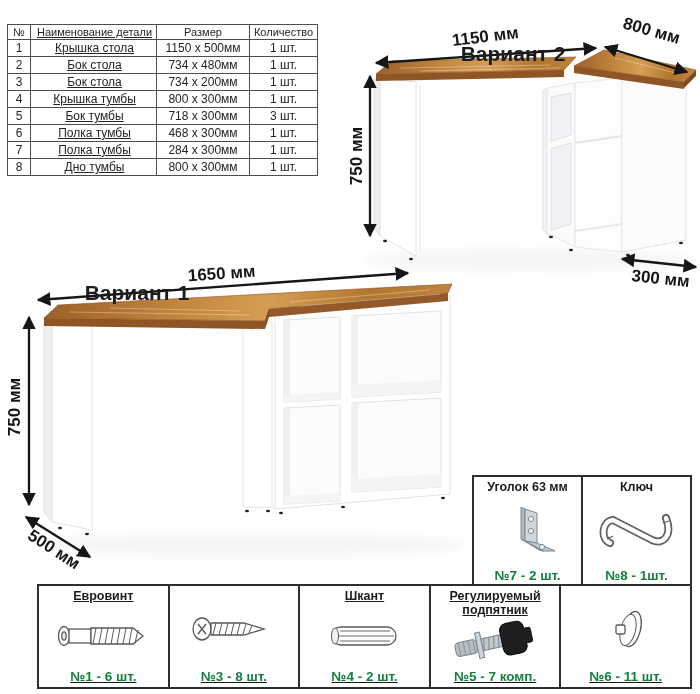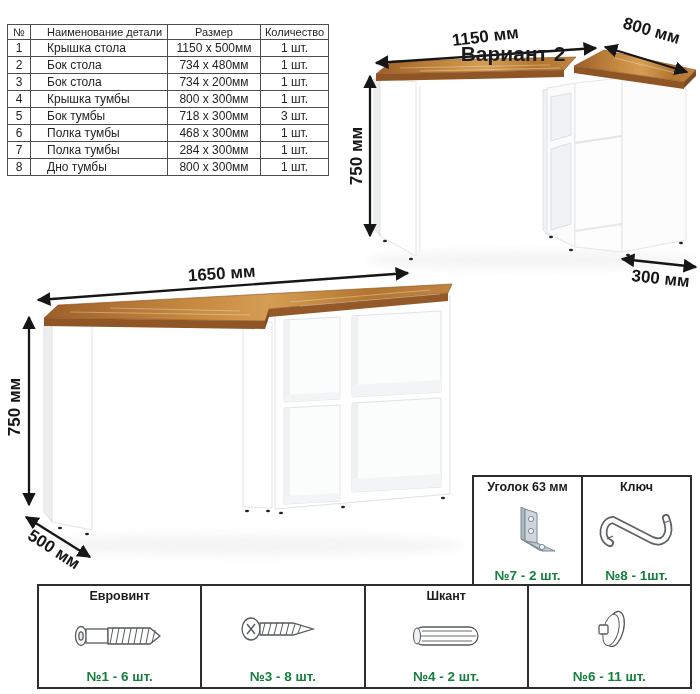--- a/index.html
+++ b/index.html
@@ -12,27 +12,27 @@
   .v2t{left:438px;top:2px;width:150px;}
   .v1t{left:72px;top:241px;width:130px;}
 
   
   .parts{position:absolute;left:7px;top:24px;border-collapse:collapse;background:#fff;
          font:12px "Liberation Sans",sans-serif;color:#242424;}
   .parts th,.parts td{border:1px solid #4d4d4d;padding:0 3px;white-space:nowrap;line-height:1;}
   .parts th{font-weight:normal;font-size:11px;height:14px;text-align:center;}
   .parts td{height:16px;}
   .parts .c0{width:16px;text-align:center;}
-  .parts .c1{width:117px;text-align:left;padding-left:16px;}
+  .parts .c1{width:117px;text-align:center;padding-left:5px;text-decoration:underline;}
   .parts .c2{width:86px;text-align:center;}
   .parts .c3{width:61px;text-align:center;}
 
   
   .hw-upper{position:absolute;left:472px;top:475px;width:220px;height:111px;display:flex;}
-  .hw-row{position:absolute;left:37px;top:584px;width:655px;height:105px;display:flex;}
+  .hw-row{position:absolute;left:37px;top:584px;width:655px;height:105px;display:flex;text-decoration:underline;}
   .hw-cell{flex:1;background:#fff;border:2px solid #2e2e2e;display:flex;flex-direction:column;
            align-items:center;justify-content:space-between;padding:3px 2px;box-sizing:border-box;}
   .hw-cell + .hw-cell{border-left:none;}
   .hw-upper .hw-cell{border-bottom:none;}
   .hw-title{font:bold 12.5px "Liberation Sans",sans-serif;text-align:center;line-height:1.12;color:#1c1c1c;}
   .hw-count{font:bold 13.5px "Liberation Sans",sans-serif;color:#15803d;white-space:nowrap;}
   .hw-icon{flex:1;display:flex;align-items:center;justify-content:center;}
 </style>
 </head>
 <body>
@@ -148,20 +148,21 @@
         <line x1="29" y1="317" x2="29" y2="505" marker-start="url(#ah)" marker-end="url(#ah)"></line>
         <line x1="26" y1="517" x2="90" y2="557" marker-start="url(#ah)" marker-end="url(#ah)"></line>
       </g>
       <text class="dim" transform="translate(222,279) rotate(-4)" text-anchor="middle">1650 мм</text>
       <text class="dim" transform="translate(20,407) rotate(-90)" text-anchor="middle">750 мм</text>
       <text class="dim" transform="translate(51,554) rotate(33)" text-anchor="middle">500 мм</text>
     </g>
   </svg>
 
   <div class="v-title v2t">Вариант 2</div>
+  <div class="v-title v1t">Вариант 1</div>
 
   <table class="parts">
     <thead>
       <tr>
         <th class="c0">№</th>
         <th class="c1">Наименование детали</th>
         <th class="c2">Размер</th>
         <th class="c3">Количество</th>
       </tr>
     </thead>
@@ -284,20 +285,37 @@
       <div class="hw-icon">
         <svg width="92" height="34" viewBox="0 0 92 34">
           <rect x="14" y="8" width="64" height="18" rx="9" fill="#ffffff" stroke="#565a5e" stroke-width="1.3"></rect>
           <ellipse cx="17" cy="17" rx="3.5" ry="8" fill="#f0f1f2" stroke="#565a5e" stroke-width="1"></ellipse>
           <path d="M22,12 H72 M20,17 H76 M22,22 H72" stroke="#565a5e" stroke-width="0.9"></path>
         </svg>
       </div>
       <div class="hw-count">№4 - 2 шт.</div>
     </div>
 
+    <div class="hw-cell">
+      <div class="hw-title">Регулируемый подпятник</div>
+      <div class="hw-icon">
+        <svg width="96" height="50" viewBox="0 0 96 50">
+          <g transform="rotate(-12 48 25)">
+            <rect x="8" y="17" width="22" height="14" rx="4" fill="#b6bdc4" stroke="#7b838a" stroke-width="1"></rect>
+            <path d="M12,17 v14 M17,17 v14 M22,17 v14 M27,17 v14" stroke="#8d949b" stroke-width="1"></path>
+            <rect x="30" y="11" width="5" height="26" fill="#cdd3d8" stroke="#7b838a" stroke-width="1"></rect>
+            <rect x="35" y="18" width="20" height="12" fill="#c3c9cf" stroke="#7b838a" stroke-width="1"></rect>
+            <path d="M38,18 l-2,12 M43,18 l-2,12 M48,18 l-2,12 M53,18 l-2,12" stroke="#7b838a" stroke-width="0.9"></path>
+            <rect x="55" y="8" width="24" height="32" rx="7" fill="#1f1f22" stroke="#000" stroke-width="1"></rect>
+            <rect x="78" y="16" width="8" height="16" rx="3" fill="#1f1f22"></rect>
+          </g>
+        </svg>
+      </div>
+      <div class="hw-count">№5 - 7 комп.</div>
+    </div>
 
     <div class="hw-cell">
       <div class="hw-icon">
         <svg width="80" height="50" viewBox="0 0 80 50">
           <ellipse cx="46" cy="25" rx="8.5" ry="18" transform="rotate(14 46 25)" fill="#ffffff" stroke="#565a5e" stroke-width="1.3"></ellipse>
           <ellipse cx="42" cy="26" rx="7.5" ry="16" transform="rotate(14 42 26)" fill="#ffffff" stroke="#565a5e" stroke-width="1"></ellipse>
           <rect x="30" y="21" width="9" height="9" rx="1.5" fill="#ffffff" stroke="#565a5e" stroke-width="1.3"></rect>
         </svg>
       </div>
       <div class="hw-count">№6 - 11 шт.</div>

